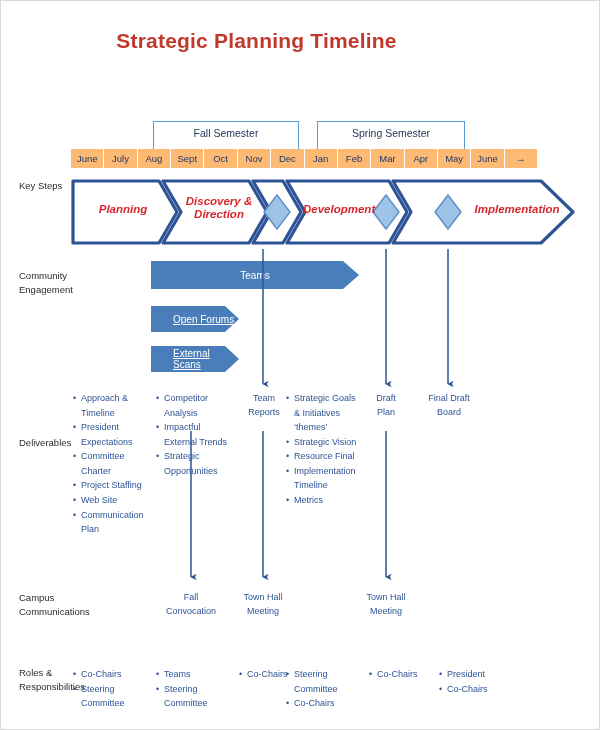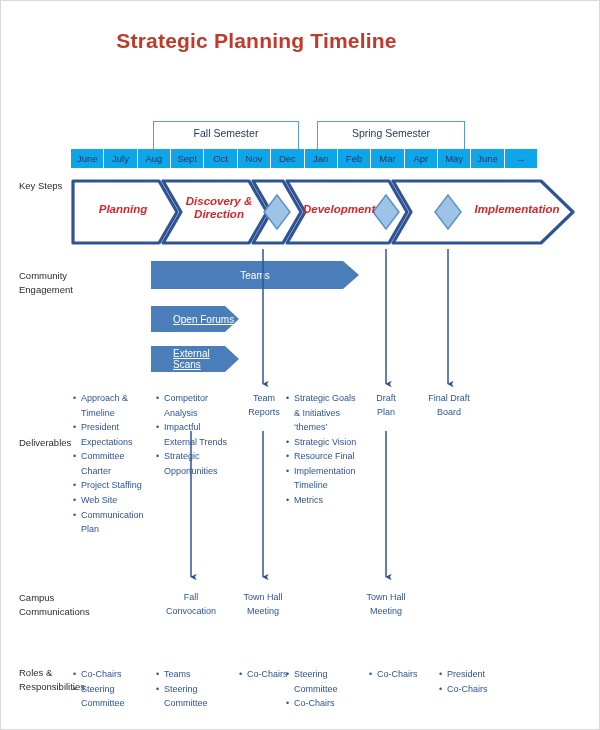--- a/index.html
+++ b/index.html
@@ -15,21 +15,21 @@
          font-size:21px;font-weight:700;color:#C0392B;letter-spacing:.2px;}
 
   
   .sem-bracket{height:28px;border:1px solid #5B9BD5;border-bottom:none;
                box-sizing:border-box;background:transparent;}
   .sem-label{position:absolute;left:0;top:5px;width:100%;text-align:center;
              font-size:10.5px;color:#23395B;}
 
   
   #month-strip{left:70px;top:148px;width:466px;height:19px;display:flex;}
-  .month-cell{flex:1 1 0;height:19px;background:#0ea5e9;
+  .month-cell{flex:1 1 0;height:19px;background:#fdba74;
               border-right:1px solid #ffffff;box-sizing:border-box;
               font-size:9.5px;color:#1F3864;display:flex;
               align-items:center;justify-content:center;}
   .month-cell:last-child{border-right:none;}
 
   
   #keysteps-band{left:70px;top:177px;width:505px;height:68px;}
   #keysteps-band svg{display:block;}
   .phase-label{position:absolute;font-style:italic;font-weight:700;
                color:#D7262B;font-size:11.5px;text-align:center;line-height:1.15;}

